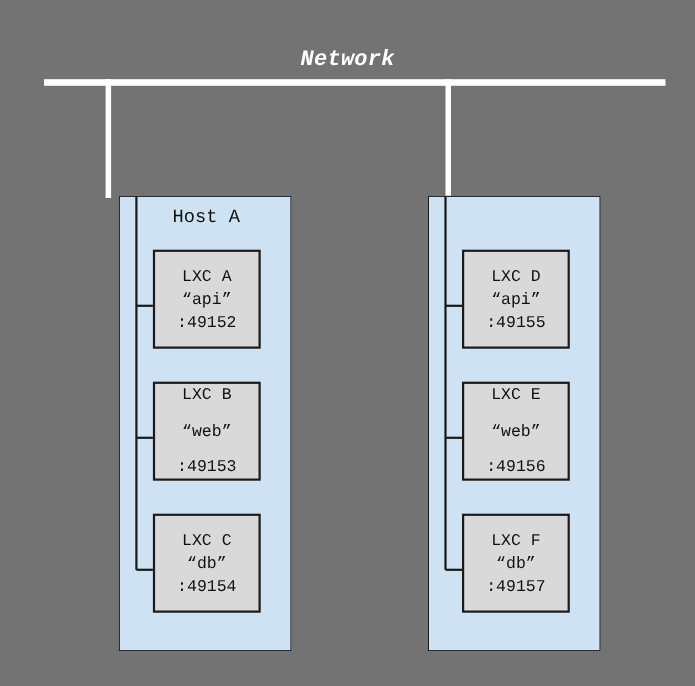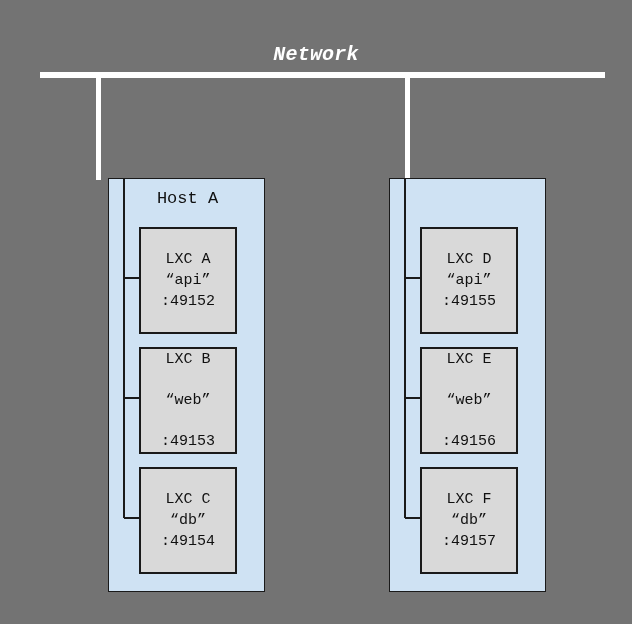--- a/index.html
+++ b/index.html
@@ -97,21 +97,21 @@
   }
   .stub.s1 { top: 98px; }
   .stub.s2 { top: 218px; }
   .stub.s3 { top: 338px; }
 
   
   .lxc {
     position: absolute;
     left: 30px;
     width: 98px;
-    height: 107px;
+    height: 90px;
     background: #d9d9d9;
     border: 2px solid #1a1a1a;
     box-sizing: border-box;
     display: flex;
     flex-direction: column;
     align-items: center;
     justify-content: center;
   }
   .lxc.r1 { top: 48px; }
   .lxc.r2 { top: 168px; justify-content: space-between; }

